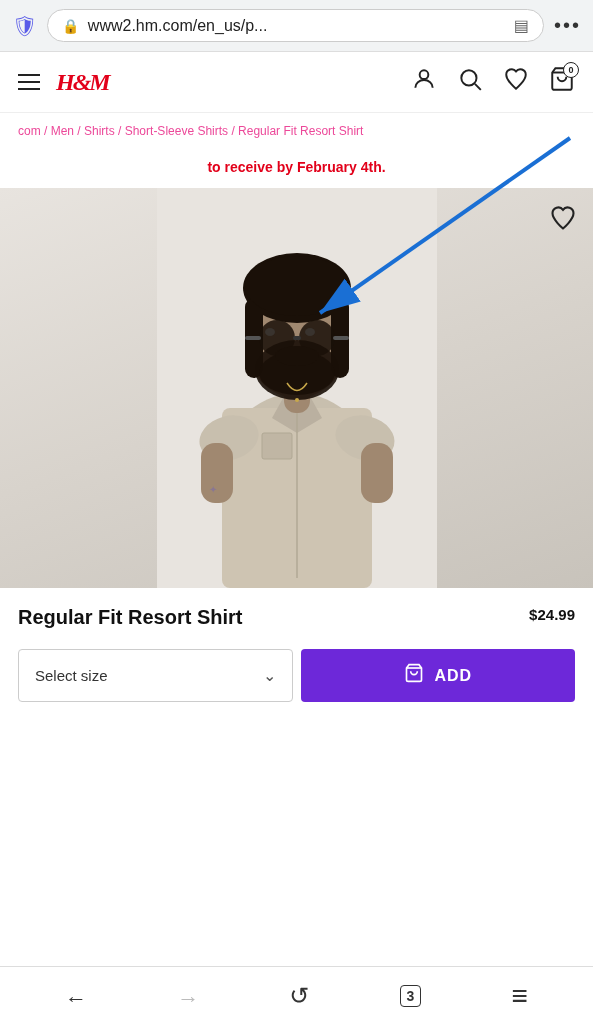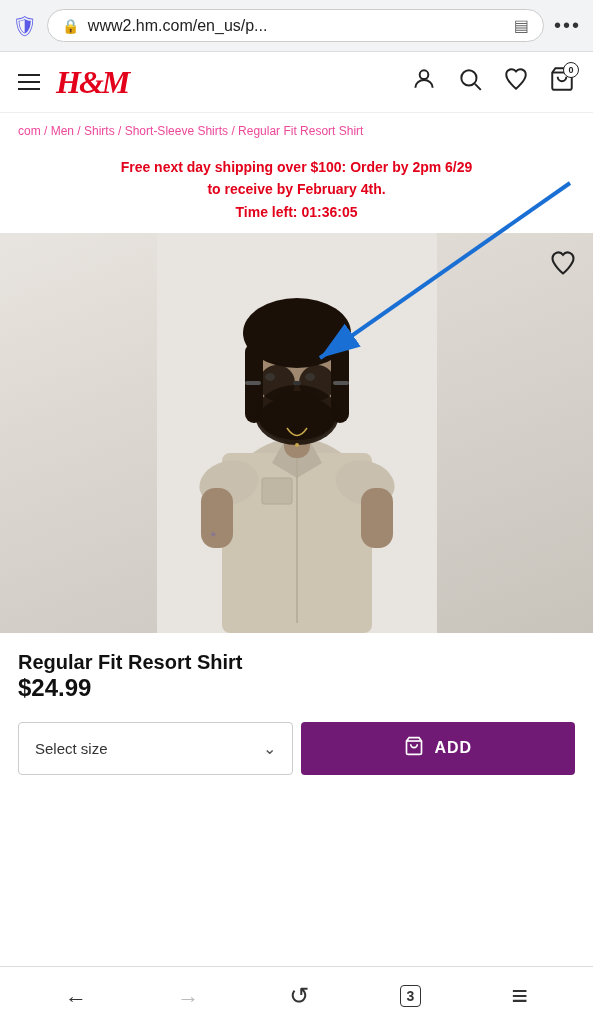--- a/index.html
+++ b/index.html
@@ -78,21 +78,21 @@
       cursor: pointer;
     }
     .hamburger span {
       display: block;
       width: 22px;
       height: 2px;
       background: #222;
     }
     .hm-logo {
       color: #e2001a;
-      font-size: 32px;
+      font-size: 24px;
       font-weight: 900;
       font-style: italic;
       letter-spacing: -2px;
       font-family: Georgia, serif;
       line-height: 1;
     }
     .header-icons {
       display: flex;
       align-items: center;
       gap: 20px;
@@ -157,29 +157,28 @@
       cursor: pointer;
       z-index: 10;
     }
 
     
     .product-info {
       display: flex;
       justify-content: space-between;
       align-items: flex-start;
       padding: 18px 18px 10px;
-      flex-direction: column;
     }
     .product-name {
       font-size: 20px;
       font-weight: 700;
       color: #111;
     }
     .product-price {
-      font-size: 24px;
+      font-size: 15px;
       font-weight: 700;
       color: #111;
     }
 
     
     .add-to-cart {
       display: flex;
       gap: 8px;
       padding: 10px 18px 20px;
       justify-content: center;
@@ -200,21 +199,21 @@
     .size-select .chevron {
       font-size: 16px;
       color: #555;
     }
     .add-button {
       flex: 1.1;
       display: flex;
       align-items: center;
       justify-content: center;
       gap: 10px;
-      background: #701a75;
+      background: #6d28d9;
       color: #fff;
       border: none;
       border-radius: 4px;
       padding: 14px 4px;
       font-size: 16px;
       font-weight: 700;
       letter-spacing: 1px;
       cursor: pointer;
     }
     .bag-icon-btn {
@@ -320,23 +319,21 @@
       <span class="cart-badge">0</span>
     </span>
   </div>
 </div>
 
 <div class="breadcrumb">
   <span>com / Men / Shirts / Short-Sleeve Shirts / Regular Fit Resort Shirt</span>
 </div>
 
 <div class="promo-banner">
-  <div>Free next day shipping over $100: Order by 2pm 6/29</div>
   <div>to receive by February 4th.</div>
-  <div>Time left:   01:36:05</div>
 </div>
 
 <div class="product-area" style="position:relative;">
 
   <svg class="blue-arrow-overlay" style="position:absolute; top:-60px; left:0; width:593px; height:280px; pointer-events:none; z-index:50;" viewBox="0 0 593 280">
     <defs>
       <marker id="arrowhead" markerWidth="10" markerHeight="7" refX="10" refY="3.5" orient="auto">
         <polygon points="0 0, 10 3.5, 0 7" fill="#1a6fd4"></polygon>
       </marker>
     </defs>

